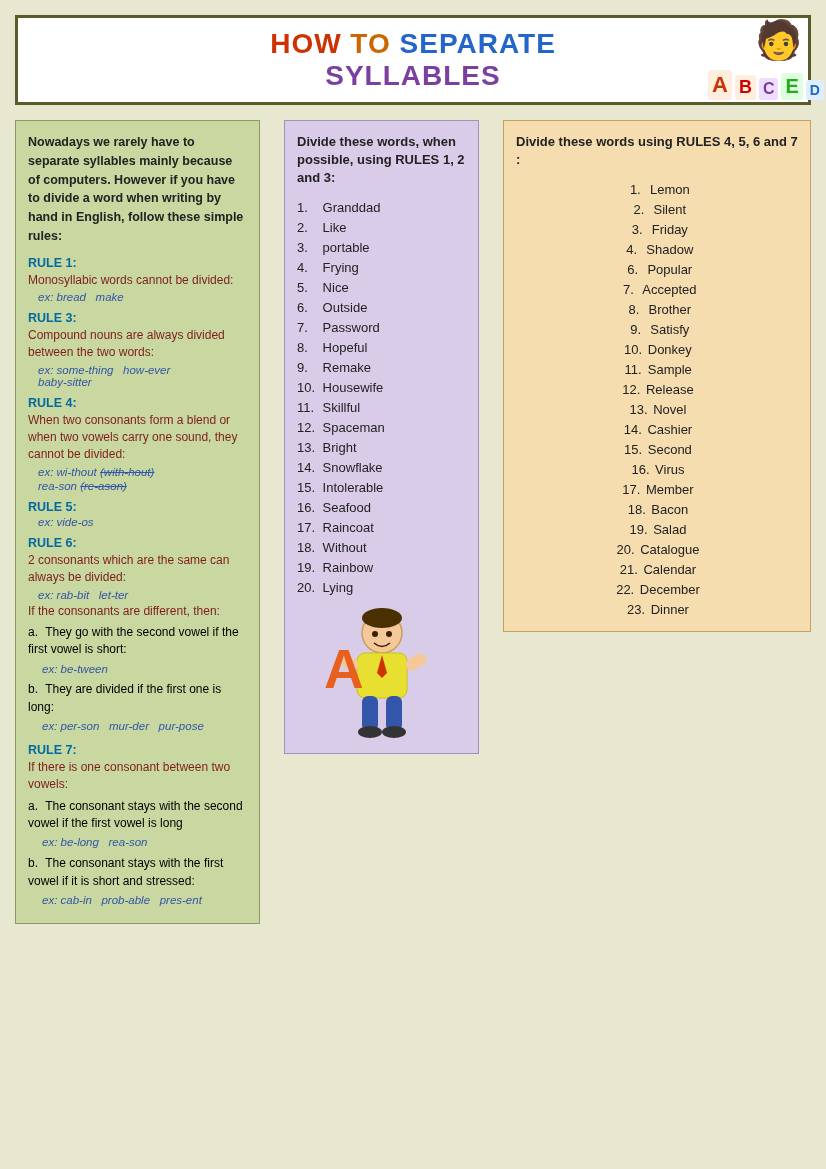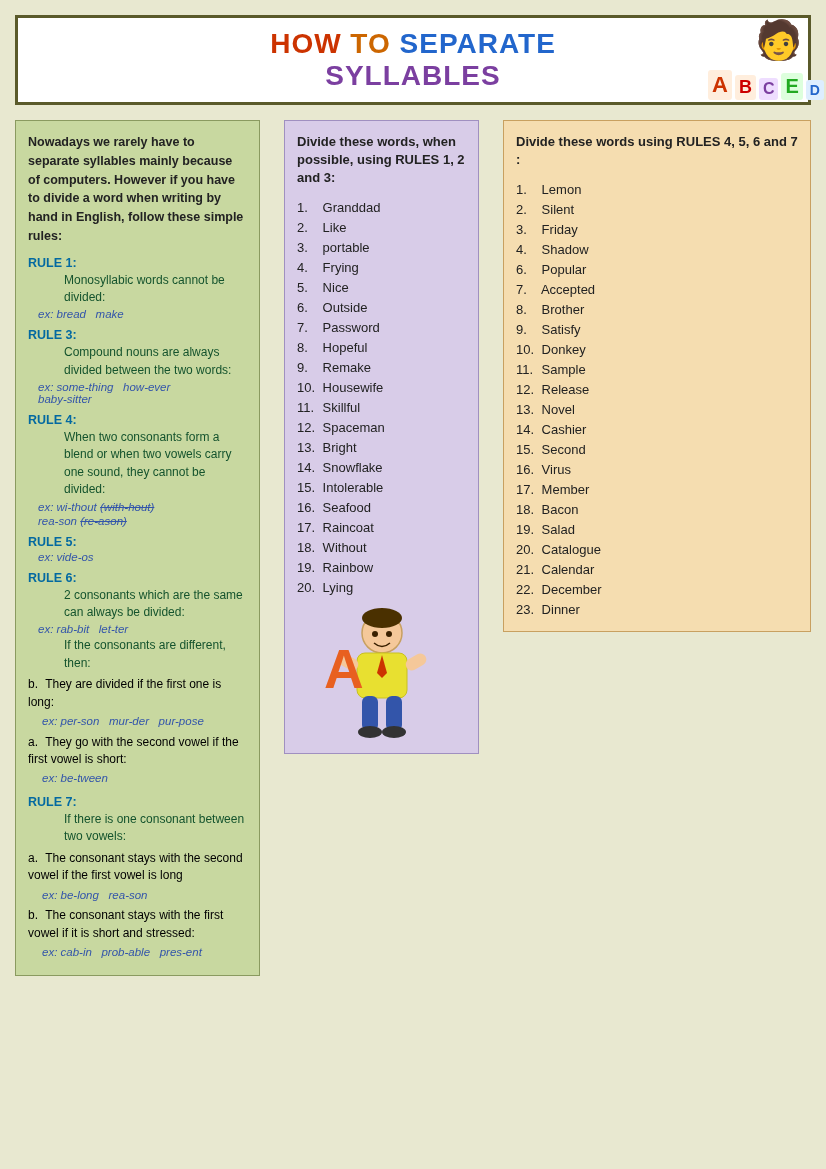--- a/index.html
+++ b/index.html
@@ -80,23 +80,22 @@
     }
     .rule-title {
       font-weight: bold;
       font-size: 12.5px;
       color: #0369a1;
       margin-top: 8px;
       margin-bottom: 2px;
     }
     .rule-text {
       font-size: 12px;
-      color: #14532d;
+      color: #7f1d1d;
       line-height: 1.45;
-      margin-left: 36px;
     }
     .rule-example {
       font-style: italic;
       color: #3355aa;
       font-size: 11.5px;
       margin: 2px 0 2px 10px;
     }
     .sub-rule {
       font-size: 12px;
       margin-top: 4px;
@@ -150,20 +149,21 @@
     }
     .right-word-list {
       list-style: none;
       padding: 0;
       columns: 1;
     }
     .right-word-list li {
       font-size: 13px;
       padding: 2.5px 0;
       color: #222;
+      text-align: center;
     }
     .right-word-list li .num {
       display: inline-block;
       width: 22px;
     }
 
     
     .middle-bottom {
       margin-top: 10px;
       min-height: 80px;
@@ -227,28 +227,28 @@
         <div class="rule-title">RULE 5:</div>
         <div class="rule-example">ex: <em>vide-os</em></div>
       </div>
 
       <div>
         <div class="rule-title">RULE 6:</div>
         <div class="rule-text">2 consonants which are the same can always be divided:</div>
         <div class="rule-example">ex: <em>rab-bit</em> &nbsp; <em>let-ter</em></div>
         <div class="rule-text">If the consonants are different, then:</div>
         <div class="sub-rule">
+          <span class="sub-rule-label">a.</span>
+          <span>They go with the second vowel if the first vowel is short:</span>
+          <div class="rule-example" style="margin-left:14px;">ex: <em>be-tween</em></div>
+        </div>
+        <div class="sub-rule">
           <span class="sub-rule-label">b.</span>
           <span>They are divided if the first one is long:</span>
           <div class="rule-example" style="margin-left:14px;">ex: <em>per-son</em> &nbsp; <em>mur-der</em> &nbsp; <em>pur-pose</em></div>
-        </div>
-        <div class="sub-rule">
-          <span class="sub-rule-label">a.</span>
-          <span>They go with the second vowel if the first vowel is short:</span>
-          <div class="rule-example" style="margin-left:14px;">ex: <em>be-tween</em></div>
         </div>
       </div>
 
       <div>
         <div class="rule-title">RULE 7:</div>
         <div class="rule-text">If there is one consonant between two vowels:</div>
         <div class="sub-rule">
           <span class="sub-rule-label">a.</span>
           <span>The consonant stays with the second vowel if the first vowel is long</span>
           <div class="rule-example" style="margin-left:14px;">ex: <em>be-long</em> &nbsp; <em>rea-son</em></div>

